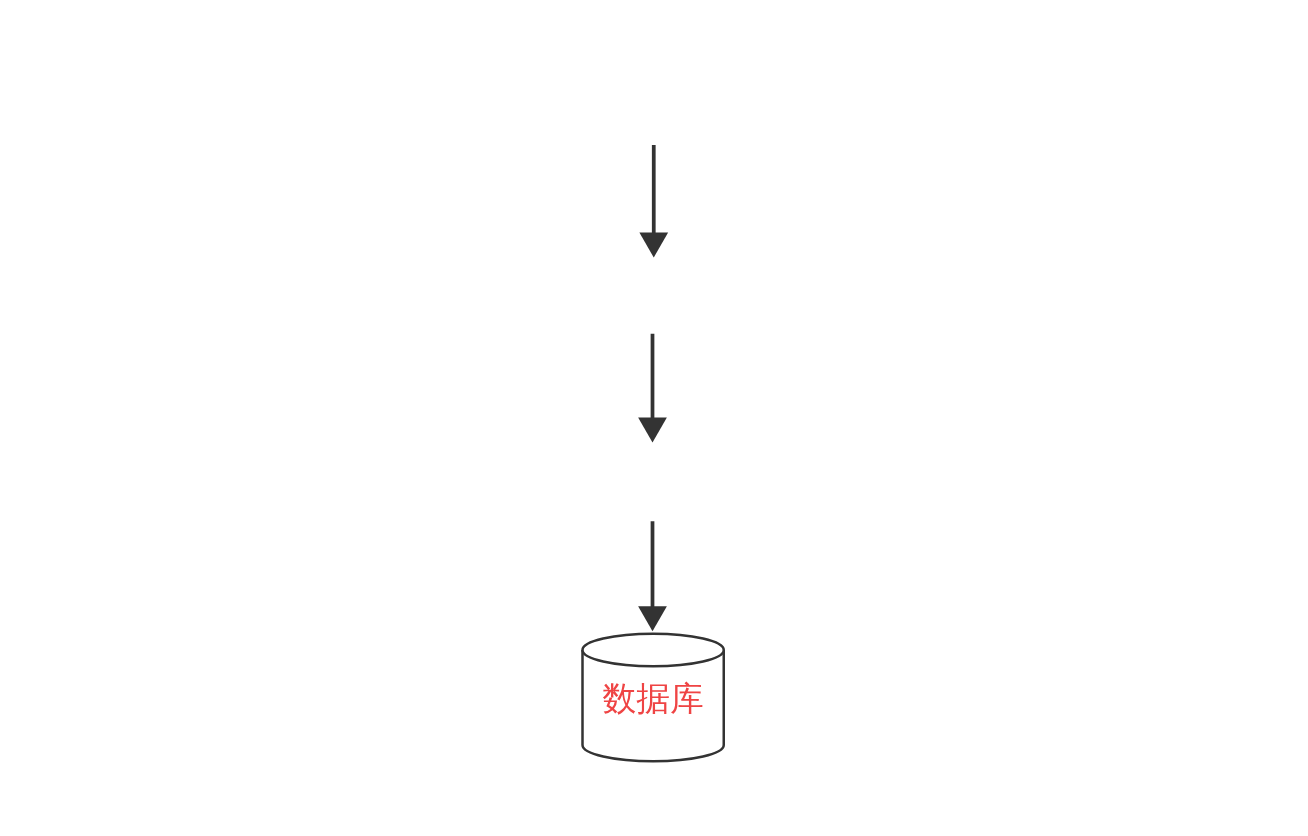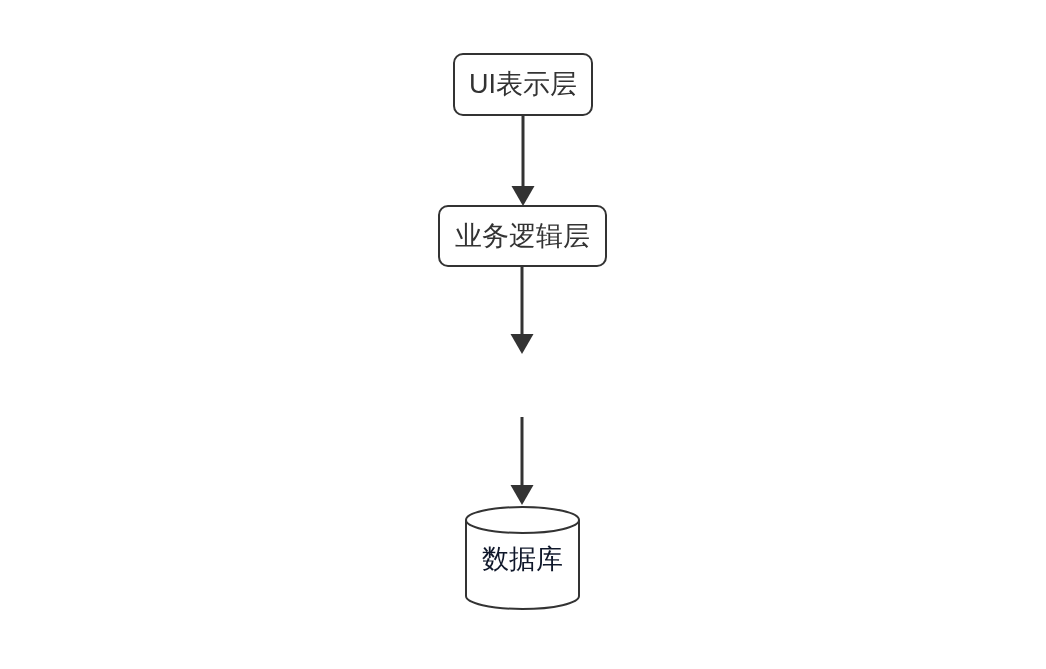--- a/index.html
+++ b/index.html
@@ -41,21 +41,21 @@
   .node-dal     { left: 438px; top: 353px; width: 167px; height: 64px; }
   .cyl-label {
     position: absolute;
     left: 465px;
     top: 533px;
     width: 115px;
     height: 52px;
     display: flex;
     align-items: center;
     justify-content: center;
-    color: #0f172a;
+    color: #ef4444;
     font-size: 27px;
     line-height: 1;
     white-space: nowrap;
   }
 </style>
 </head>
 <body>
 
 <div class="canvas">
 
@@ -75,24 +75,18 @@
       <line x1="522" y1="417" x2="522" y2="486" stroke="#333333" stroke-width="3"></line>
       <polygon points="510.5,485 533.5,485 522,505" fill="#333333"></polygon>
     </g>
 
     <g>
       <path d="M 466 520 L 466 596 A 56.5 13 0 0 0 579 596 L 579 520" fill="#ffffff" stroke="#333333" stroke-width="2"></path>
       <ellipse cx="522.5" cy="520" rx="56.5" ry="13" fill="#ffffff" stroke="#333333" stroke-width="2"></ellipse>
     </g>
   </svg>
 
-  <div class="node node-ui">
-    <span>UI表示层</span>
-  </div>
 
-  <div class="node node-biz">
-    <span>业务逻辑层</span>
-  </div>
 
 
   <div class="cyl-label">数据库</div>
 
 </div>
 
 </body></html>

